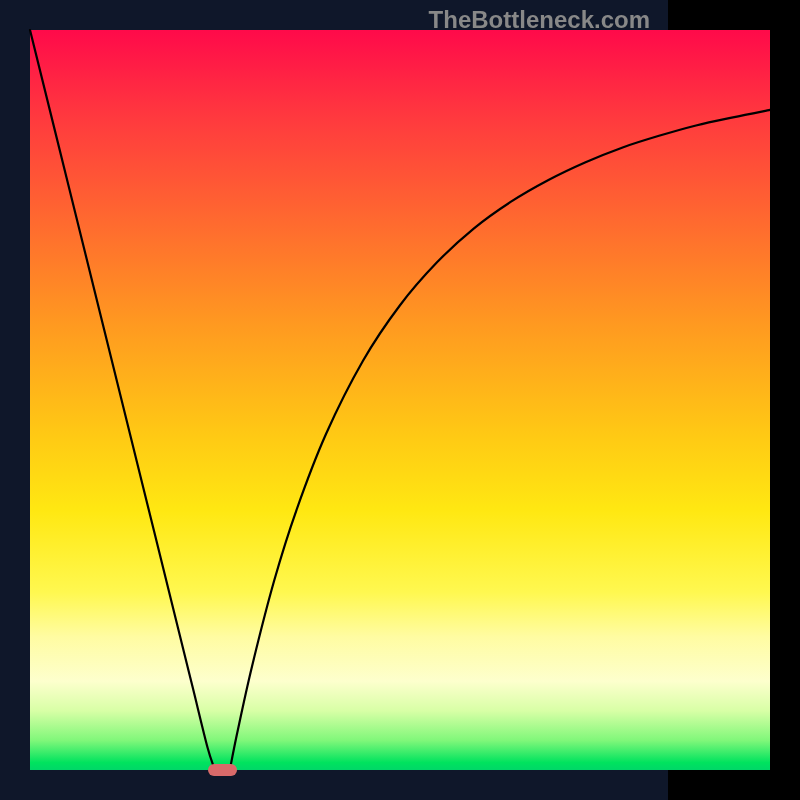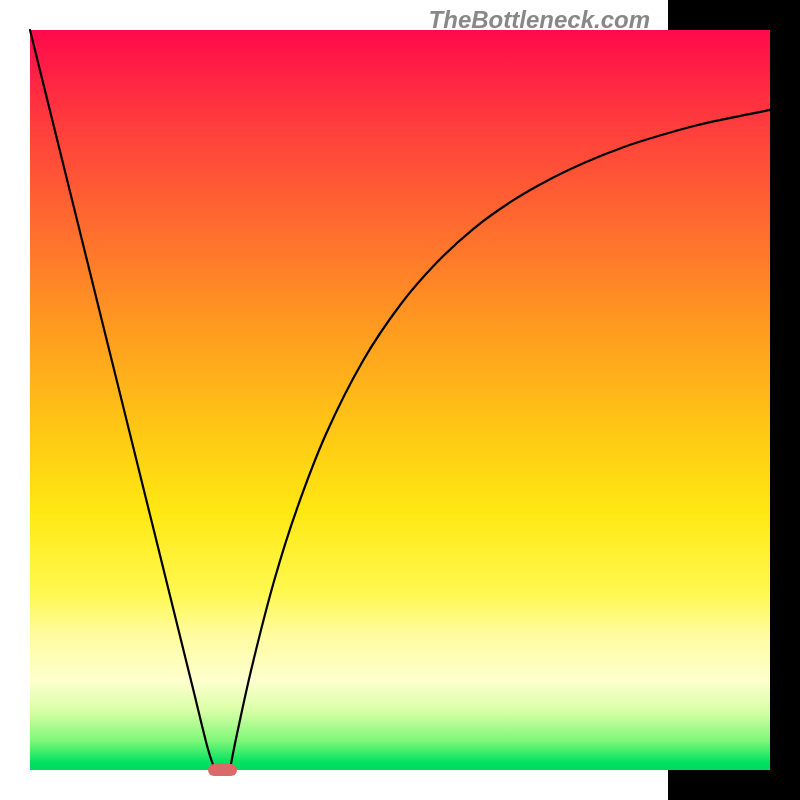--- a/index.html
+++ b/index.html
@@ -7,22 +7,21 @@
     padding: 0;
     width: 800px;
     height: 800px;
     background: #000;
     overflow: hidden;
   }
   .frame {
     position: relative;
     width: 668px;
     height: 800px;
-    background: #ffffff;
-    font-style: italic;
+    background: #0f172a;
   }
   .watermark {
     position: absolute;
     top: 6px;
     right: 18px;
     font-family: Arial, Helvetica, sans-serif;
     font-size: 24px;
     font-weight: 600;
     color: #888;
     user-select: none;

